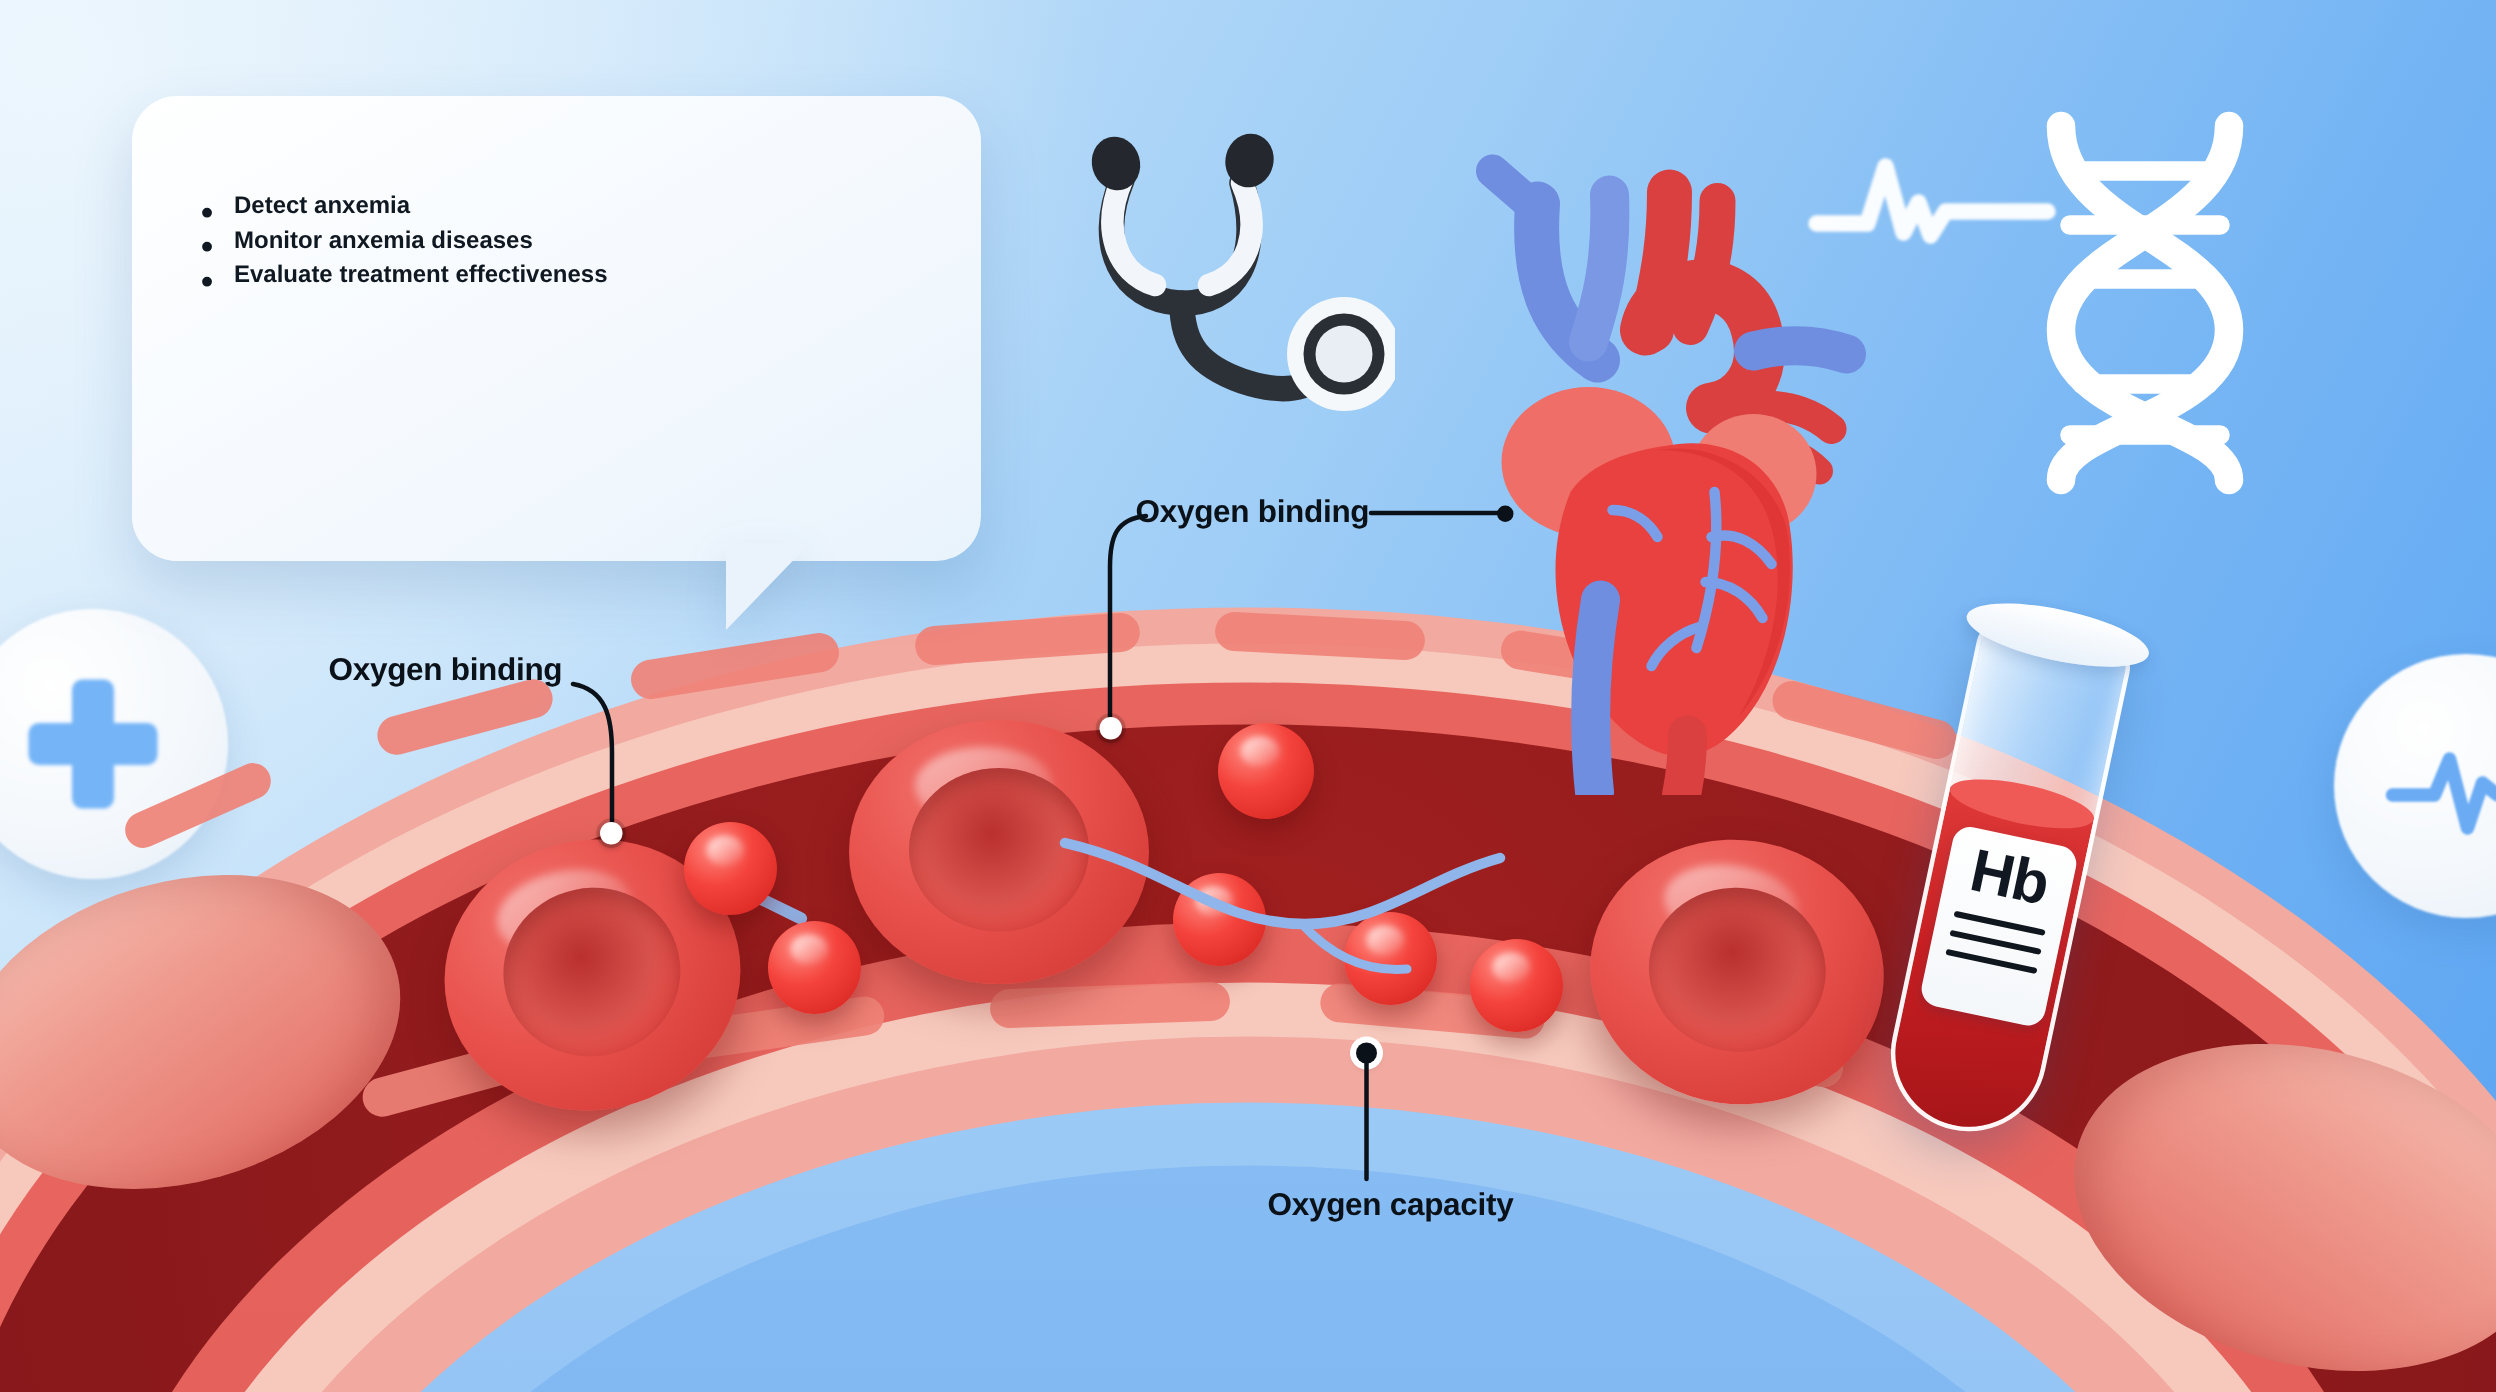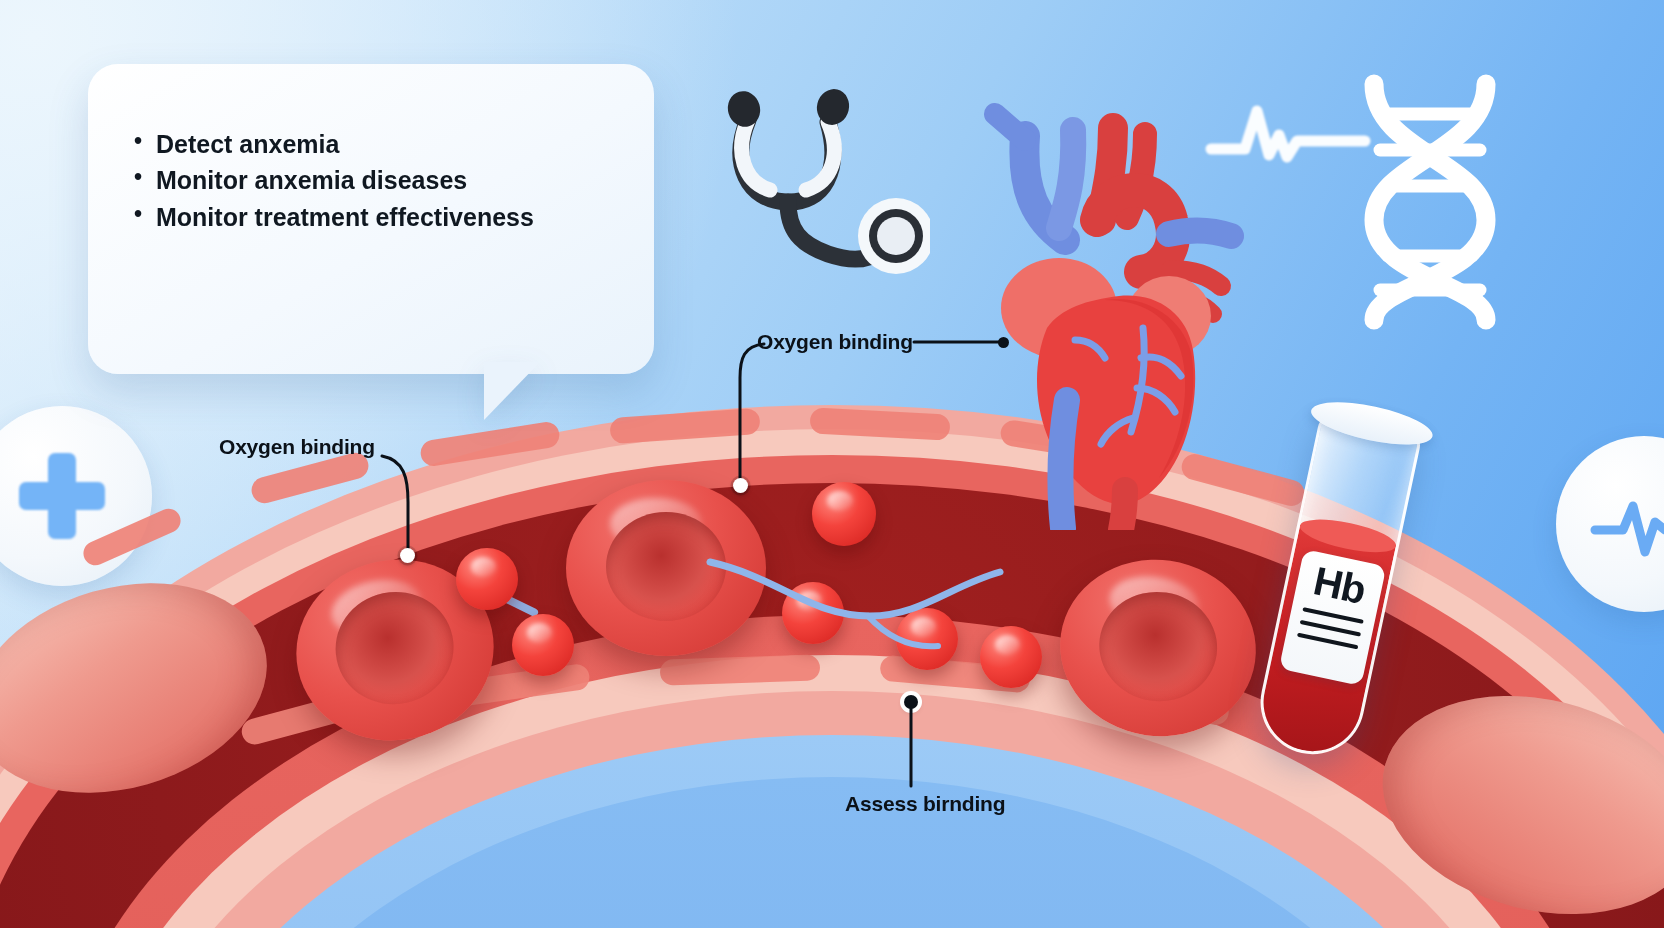--- a/index.html
+++ b/index.html
@@ -173,21 +173,21 @@
     border-bottom:58px solid transparent;
     filter:drop-shadow(0 10px 14px rgba(40,90,150,.12));
   }
   #bubble-title {
     font-size:43px; font-weight:800; line-height:1.16;
     color:#101d2b; letter-spacing:-.6px;
     white-space:pre-line;
   }
   #bubble-list { margin-top:18px; list-style:none; }
   #bubble-list li {
-    font-size:25px; font-weight:700; color:#101821;
+    font-size:16px; font-weight:700; color:#101821;
     line-height:1.45; position:relative; padding-left:26px;
   }
   #bubble-list li::before {
     content:"•"; position:absolute; left:4px; top:-1px; font-size:23px; color:#101821;
   }
 
   
   .callout-text {
     position:absolute; font-size:21px; font-weight:800; color:#0b1118;
     white-space:nowrap; letter-spacing:-.2px;
@@ -367,21 +367,21 @@
       <div class="label-rule"></div>
       <div class="label-rule"></div>
       <div class="label-rule"></div>
     </div>
   </div>
 
   <div id="bubble">
     <ul id="bubble-list">
       <li>Detect anxemia</li>
       <li>Monitor anxemia diseases</li>
-      <li>Monitor treatment effectiveness</li>
+      <li>Evaluate treatment effectiveness</li>
     </ul>
   </div>
   <div id="bubble-tail"></div>
 
   <div class="callout-text" id="callout1-text">Oxygen binding</div>
   <svg class="leader" style="left:378px; top:450px; width:60px; height:110px;" viewBox="0 0 60 110">
     <path d="M4 6 C26 10 30 28 30 52 C30 74 30 88 30 100" fill="none" stroke="#0b1118" stroke-width="3" stroke-linecap="round"></path>
   </svg>
   <div class="dot-w" style="left:400px; top:548px;"></div>
 
@@ -392,15 +392,15 @@
   <div class="dot-w" style="left:733px; top:478px;"></div>
   <svg class="leader" style="left:912px; top:332px; width:100px; height:20px;" viewBox="0 0 100 20">
     <path d="M2 10 H92" fill="none" stroke="#0b1118" stroke-width="3" stroke-linecap="round"></path>
   </svg>
   <div class="dot-s" style="left:998px; top:337px;"></div>
 
   <div class="dot-b" style="left:904px; top:695px;"></div>
   <svg class="leader" style="left:903px; top:706px; width:22px; height:84px;" viewBox="0 0 22 84">
     <path d="M8 2 V80" fill="none" stroke="#0b1118" stroke-width="3" stroke-linecap="round"></path>
   </svg>
-  <div class="callout-text" id="callout3-text">Assess birnding</div>
+  <div class="callout-text" id="callout3-text">Oxygen capacity</div>
 
 </div>
 
 </body></html>

